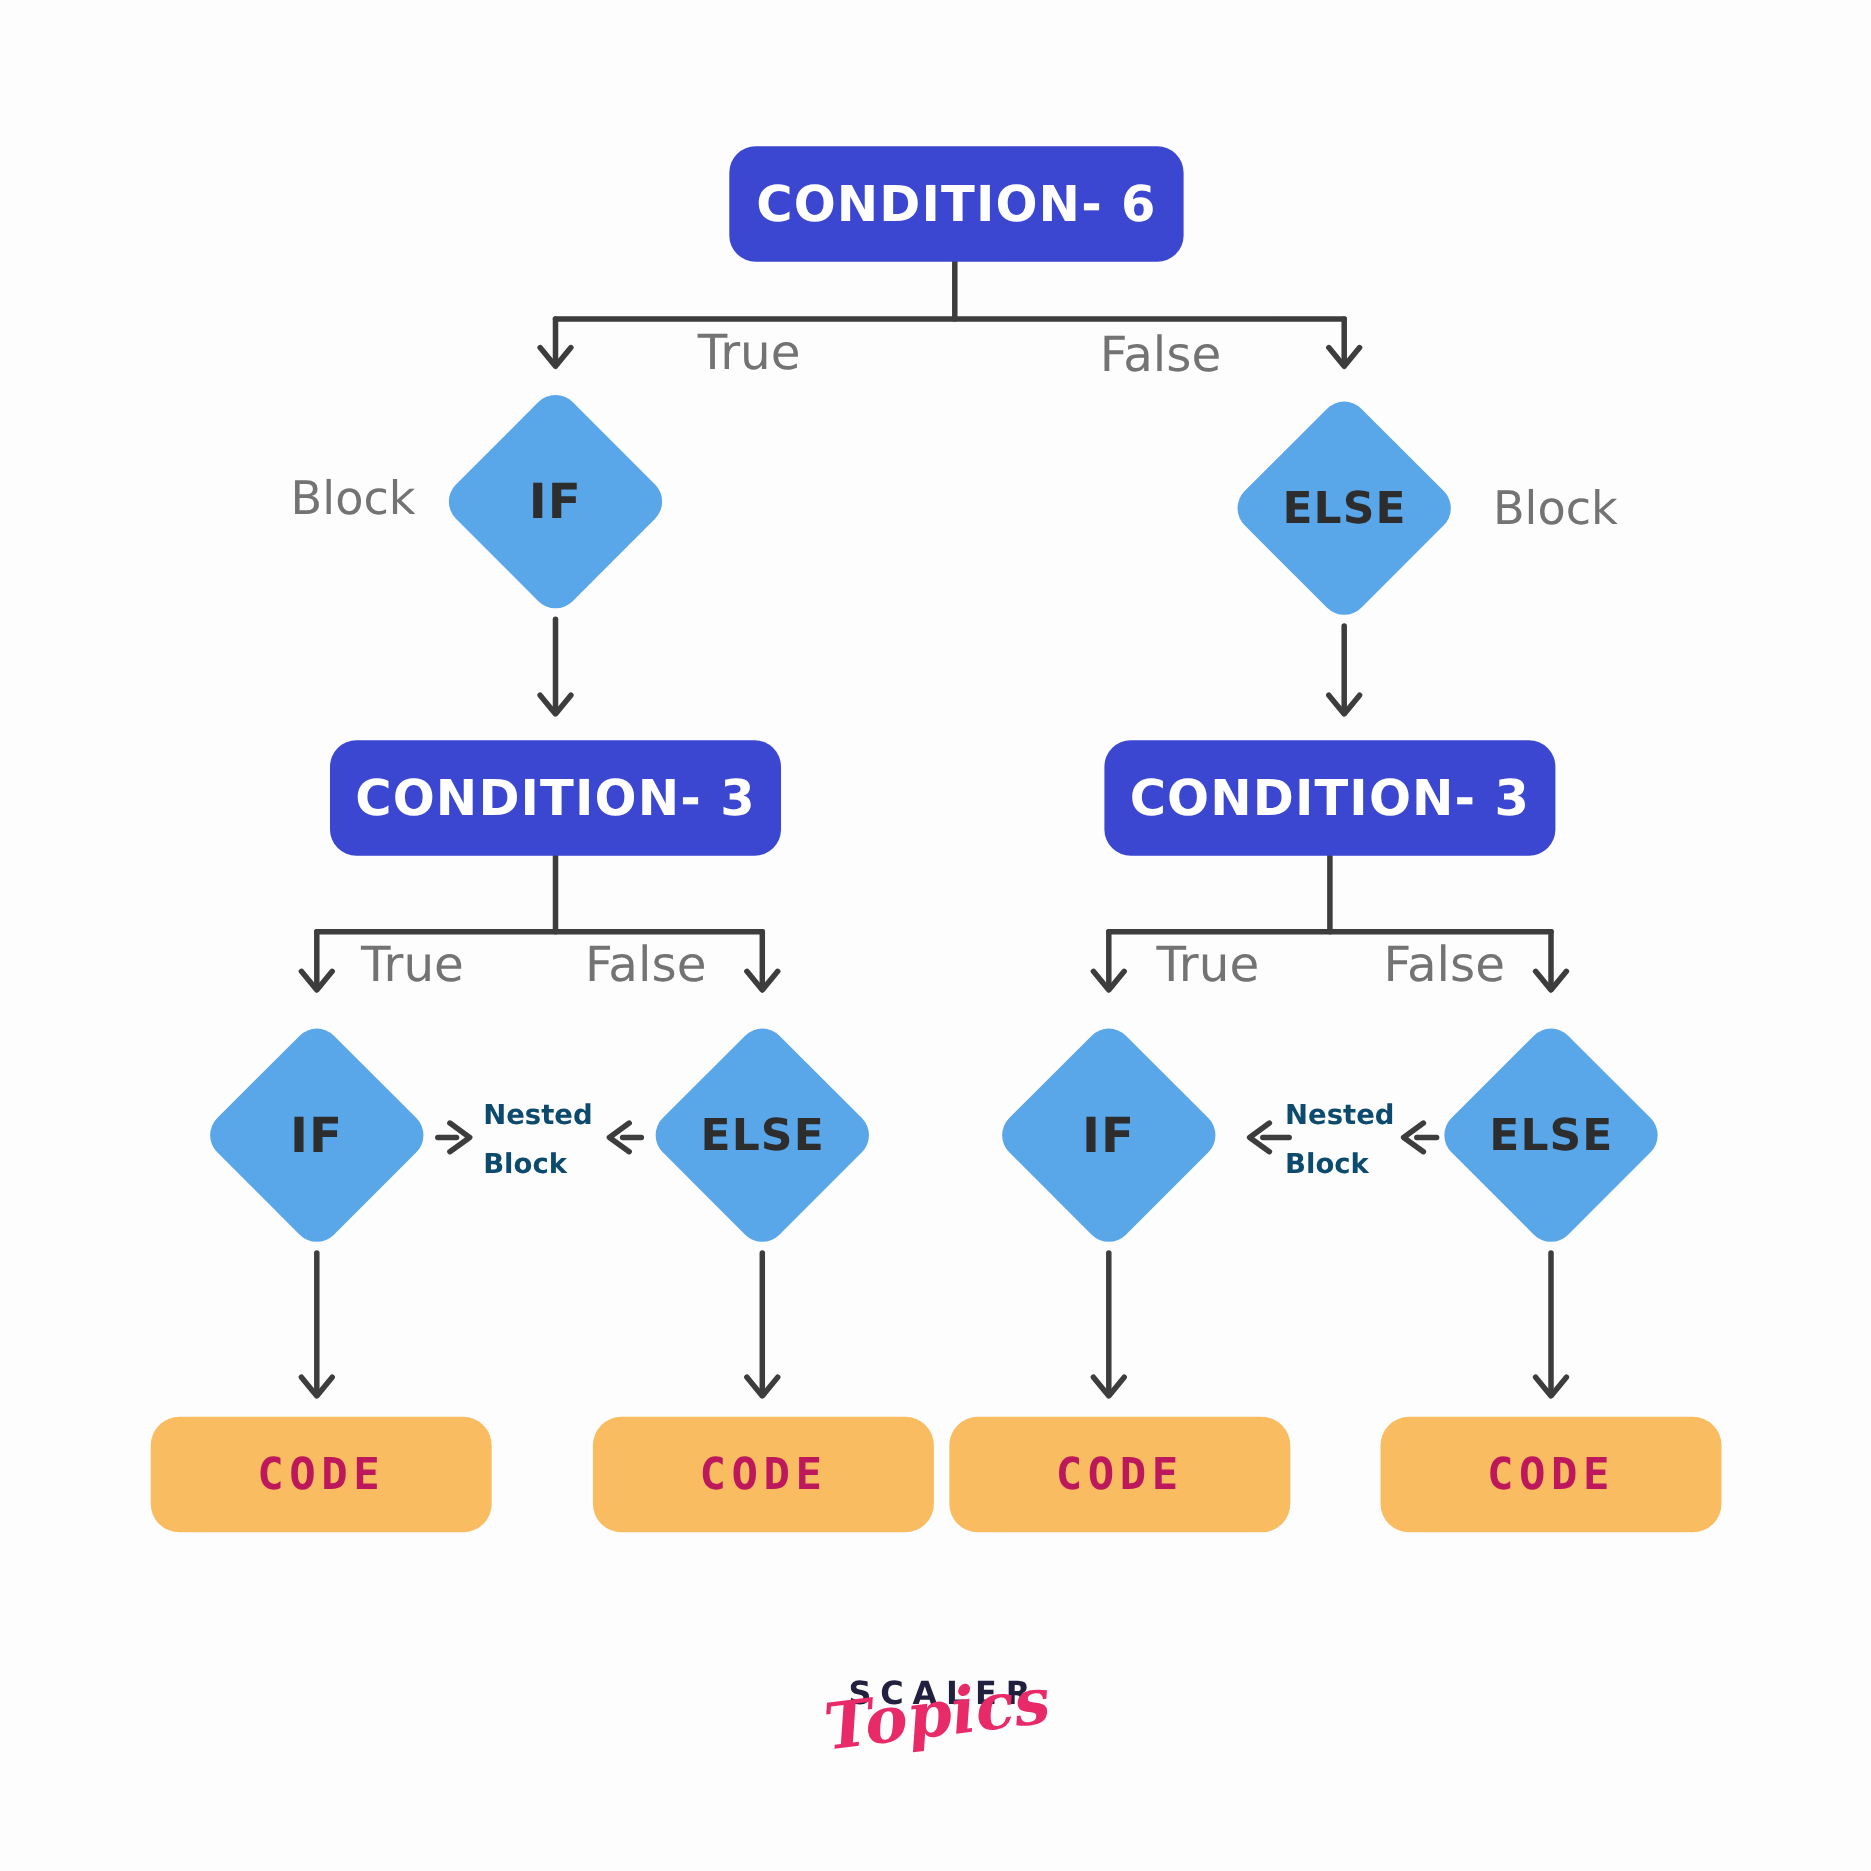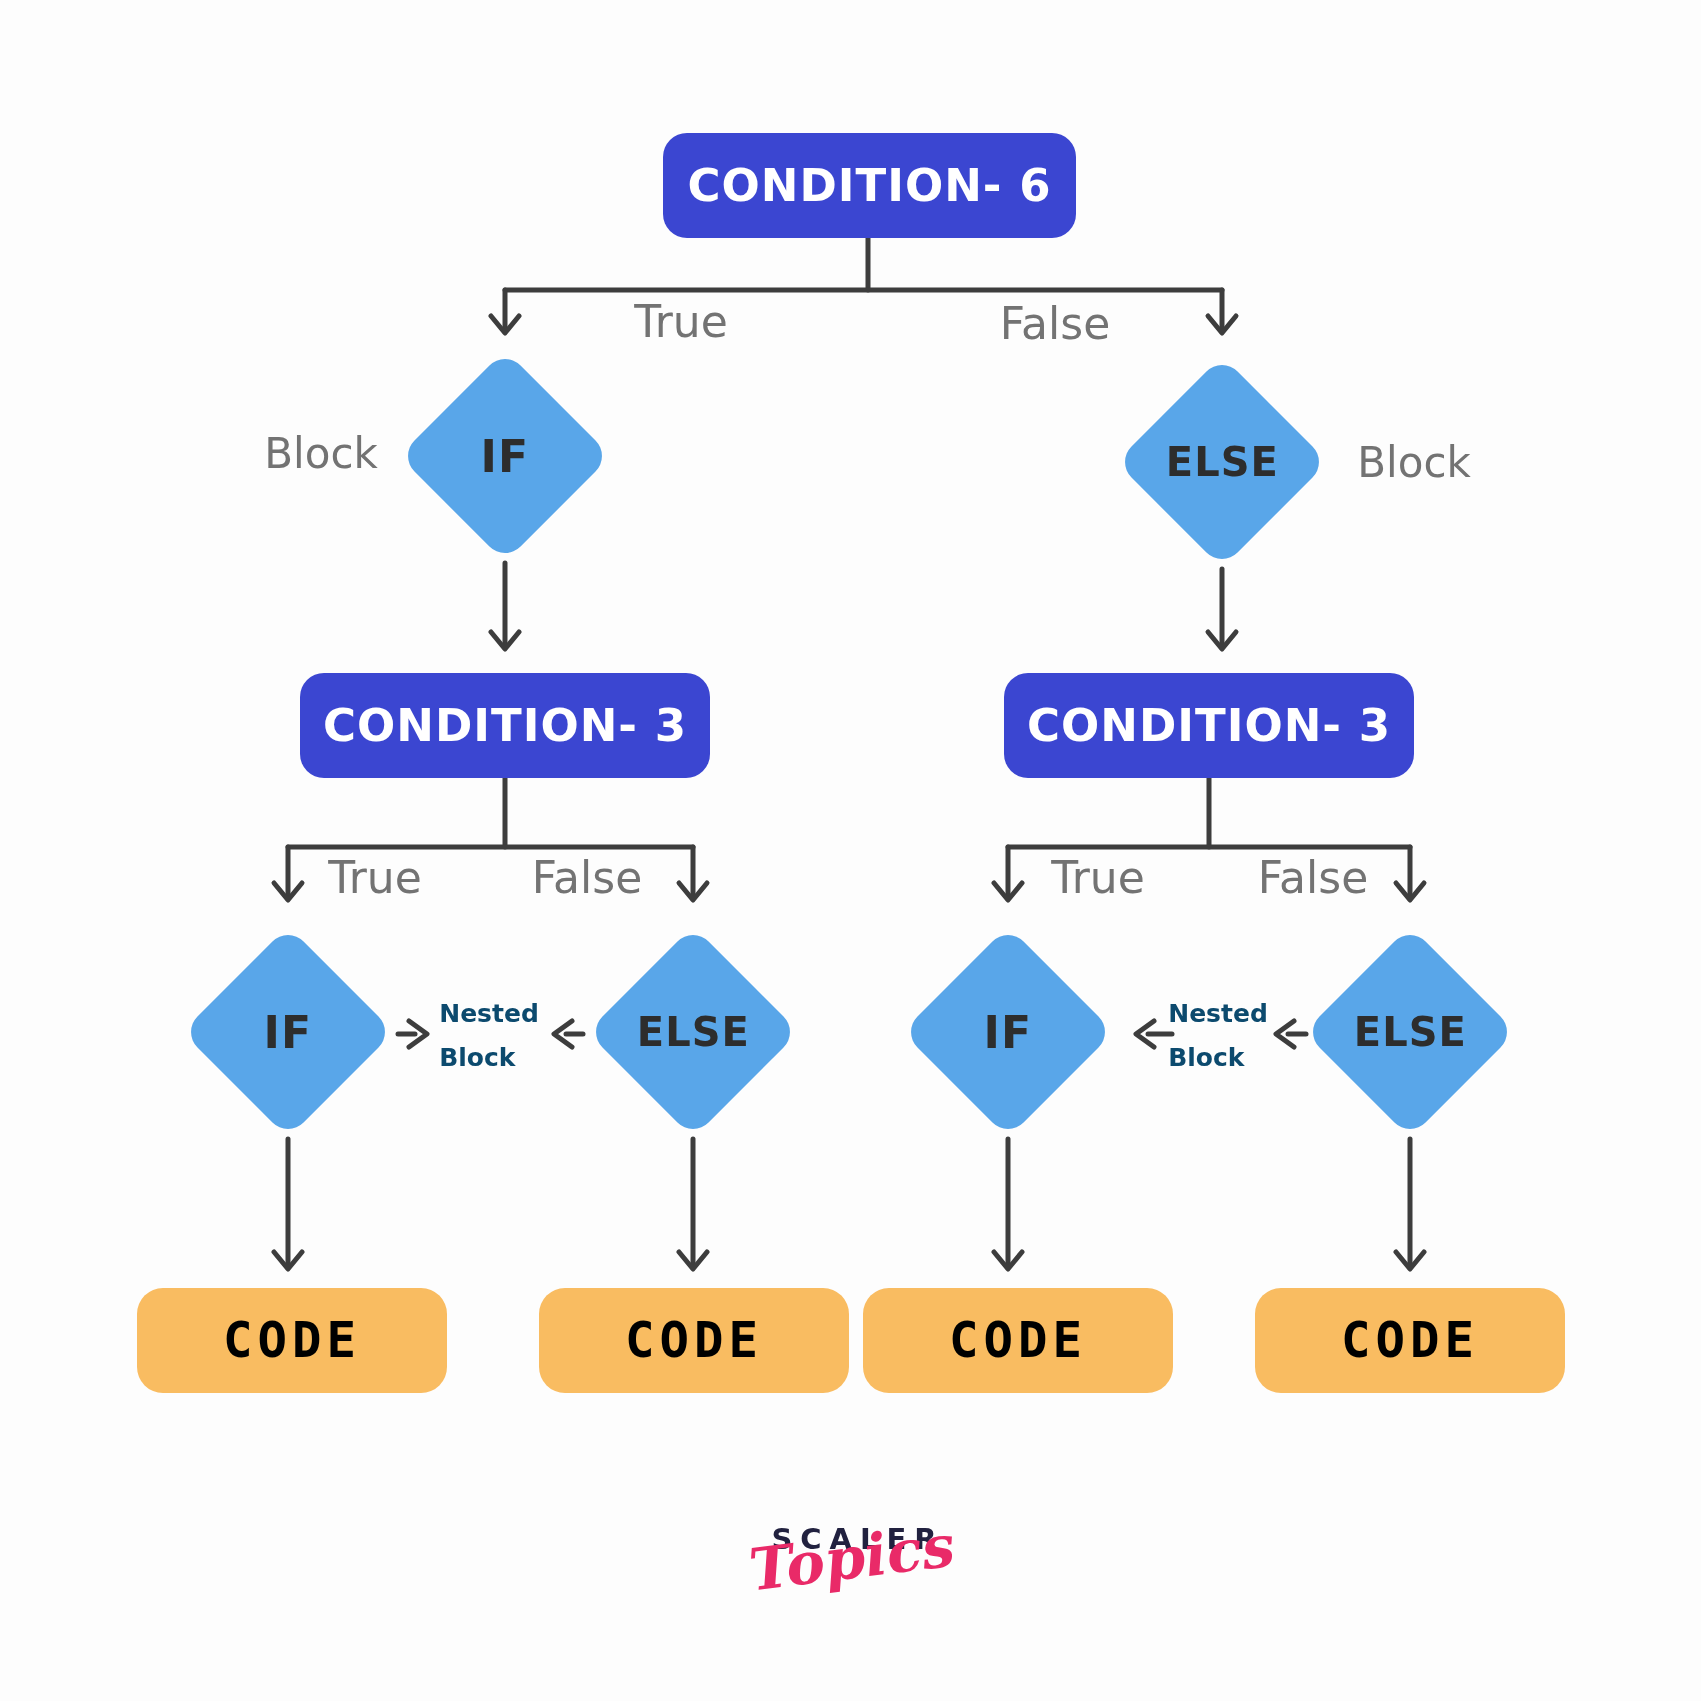--- a/index.html
+++ b/index.html
@@ -22,21 +22,21 @@
     display:flex; align-items:center; justify-content:center;
   }
   .diamond span {
     transform:rotate(-45deg); font-weight:bold; color:#2d2d2d;
     font-size:44px; letter-spacing:1px; white-space:nowrap;
   }
   .diamond span.small { font-size:40px; }
   .code {
     position:absolute; width:310px; height:105px; background:#f9bc61;
     border-radius:26px; display:flex; align-items:center; justify-content:center;
-    color:#000000; font-weight:bold; font-size:49px; letter-spacing:5px;
+    color:#be185d; font-weight:bold; font-size:40px; letter-spacing:5px;
     font-family:"DejaVu Sans Mono","Liberation Mono",monospace; white-space:nowrap;
   }
   .lbl {
     position:absolute; transform:translate(-50%,-50%);
     font-weight:normal; font-size:44px; color:#737373; white-space:nowrap;
   }
   .lbl.block { font-size:42px; }
   .nested {
     position:absolute; transform:translate(-50%,-50%); text-align:left;
     font-weight:bold; font-size:25px; line-height:44px; color:#0c4a6e; white-space:nowrap;

